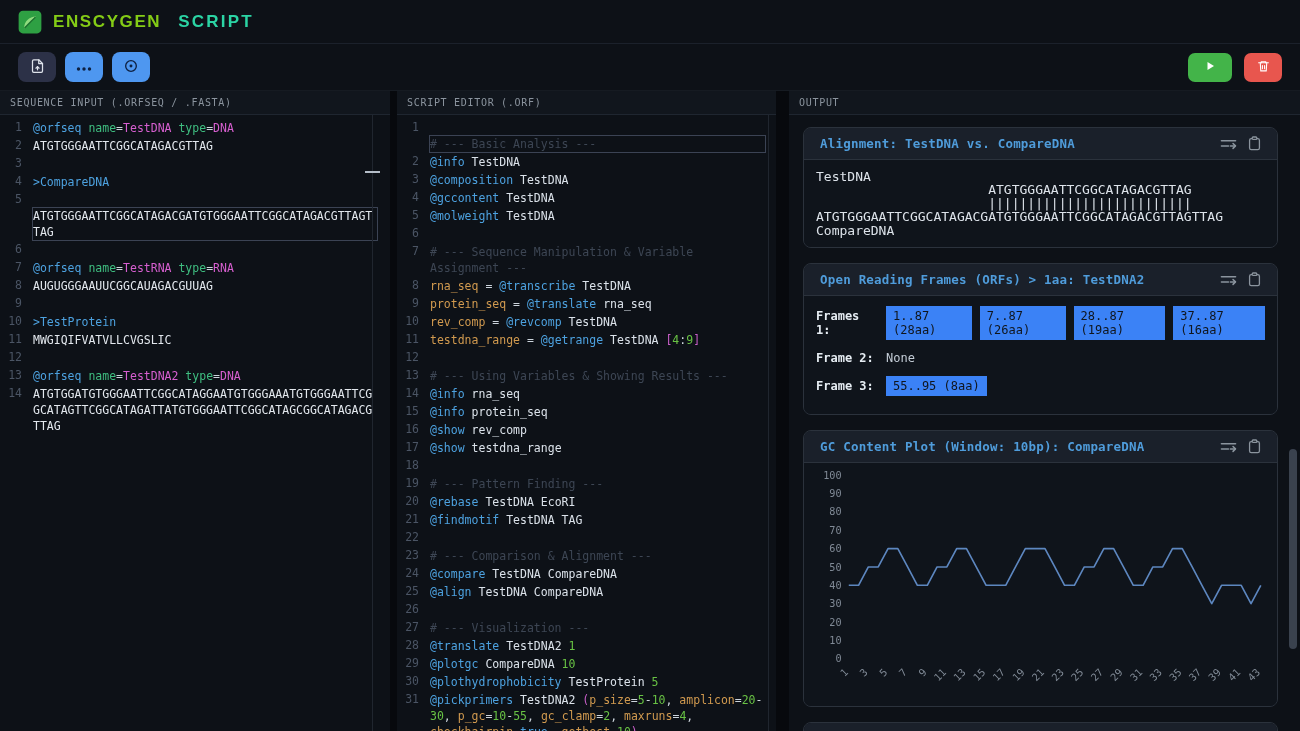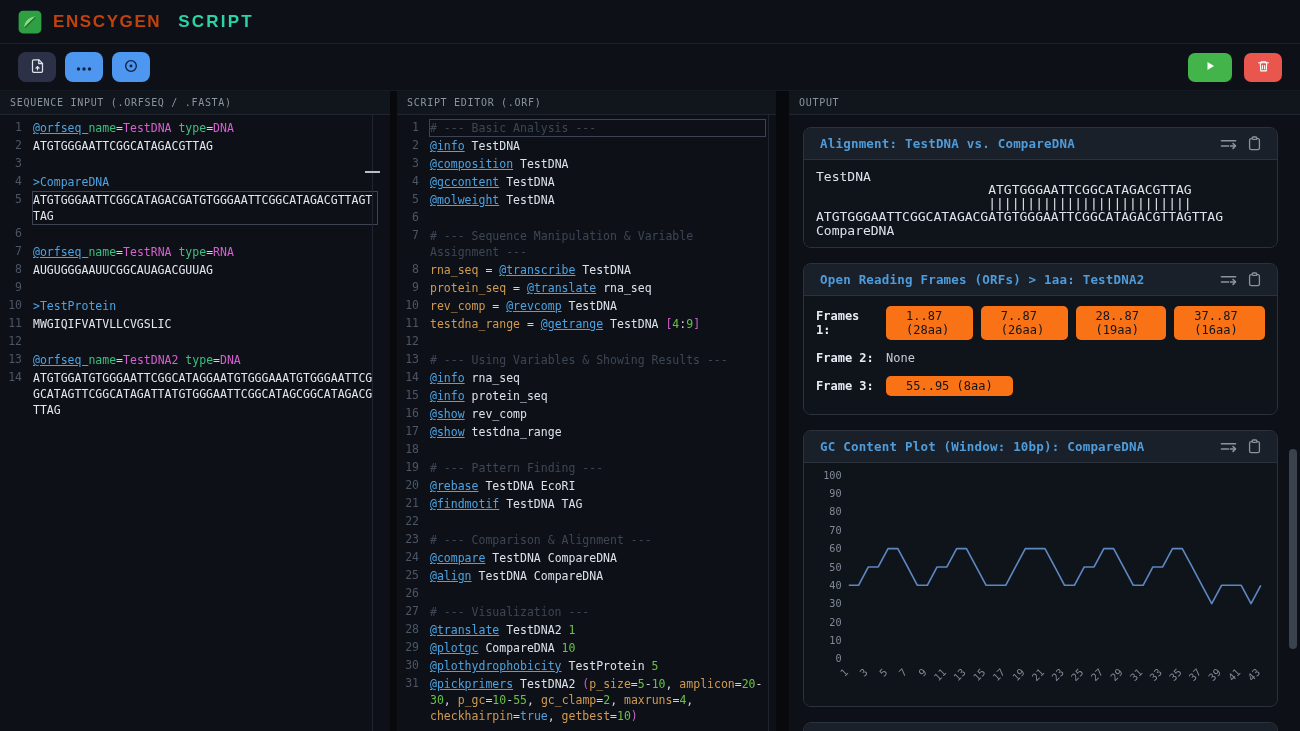--- a/index.html
+++ b/index.html
@@ -11,21 +11,21 @@
   }
   .app { width:1300px; height:731px; display:flex; flex-direction:column; }
 
   
   .titlebar {
     height:44px; flex:none; background:#0d1117; border-bottom:1px solid #1b212b;
     display:flex; align-items:center; padding:0 17px;
   }
   .logo { display:flex; align-items:center; gap:10px; }
   .logo svg { display:block; }
-  .brand { color:#c2410c; font-weight:bold; font-size:17px; letter-spacing:1.6px; }
+  .brand { color:#84cc16; font-weight:bold; font-size:17px; letter-spacing:1.6px; }
   .product { color:#2bd4a4; font-weight:bold; font-size:17px; letter-spacing:2.2px; margin-left:7px; }
 
   
   .toolbar {
     height:47px; flex:none; background:#0d1117; border-bottom:1px solid #161b22;
     display:flex; align-items:center; padding:0 18px; gap:9px;
   }
   .tb-btn {
     width:38px; height:30px; border:none; border-radius:8px; cursor:pointer;
     display:flex; align-items:center; justify-content:center; padding:0;
@@ -53,22 +53,22 @@
   
   .editor {
     flex:1; overflow:hidden; padding-top:4px;
     font-family:"DejaVu Sans Mono", monospace; font-size:11.5px; line-height:16px;
   }
   .ed-row { display:flex; }
   .ed-num { width:32px; flex:none; text-align:right; padding-right:10px; color:#4b5565; }
   .ed-content { flex:1; color:#dbe2ea; white-space:pre-wrap; border:1px solid transparent; }
   .left .ed-content { word-break:break-all; margin-right:12px; }
   .mid  .ed-content { overflow-wrap:break-word; margin-right:10px; }
-  .ed-content.active { border-color:#3b4354; }
-  .tk-cmd { color:#4da2e0;text-decoration:underline; }
+  .ed-content.active { border-color:#3b4354;margin-top:16px; }
+  .tk-cmd { color:#4da2e0; }
   .tk-kw  { color:#3fbf81; }
   .tk-val { color:#d75fd0; }
   .tk-seq { color:#e3e8ee; }
   .tk-hdr { color:#4da2e0; }
   .tk-cmt { color:#3d4654; }
   .tk-var { color:#d19a4f; }
   .tk-op  { color:#cdd5dd; }
   .tk-num { color:#68c244; }
   .tk-bool{ color:#4da2e0; }
   .tk-brk { color:#c95fc9; }
@@ -93,22 +93,22 @@
   .cicon { display:flex; align-items:center; cursor:pointer; }
   .card-body { background:#0f141b; padding:10px 12px; }
   .card-body pre {
     margin:0; font-family:"DejaVu Sans Mono", monospace; font-size:13px; line-height:13.4px; color:#dde3ea;
   }
   .frames { padding:10px 12px; }
   .frame-row { display:flex; align-items:center; gap:8px; margin-bottom:11px; }
   .frame-row:last-child { margin-bottom:8px; }
   .frame-label { font-family:"DejaVu Sans Mono", monospace; font-weight:bold; font-size:12px; color:#e6edf3; width:62px; flex:none; }
   .badge {
-    background:#f97316; color:#10151c; font-family:"DejaVu Sans Mono", monospace;
-    font-size:12px; padding:3px 20px; border-radius:5px;
+    background:#3b82f6; color:#10151c; font-family:"DejaVu Sans Mono", monospace;
+    font-size:12px; padding:3px 7px; border-radius:0;
   }
   .frame-none { font-family:"DejaVu Sans Mono", monospace; font-size:12px; color:#c3ccd6; }
   .chart-body { padding:4px 6px; }
   .tick { fill:#808a96; font-size:10px; font-family:"DejaVu Sans Mono", monospace; }
   .out-scroll { position:absolute; right:3px; top:358px; width:8px; height:200px; background:#3a424e; border-radius:4px; }
 </style>
 </head>
 <body>
 
 <div class="app">

